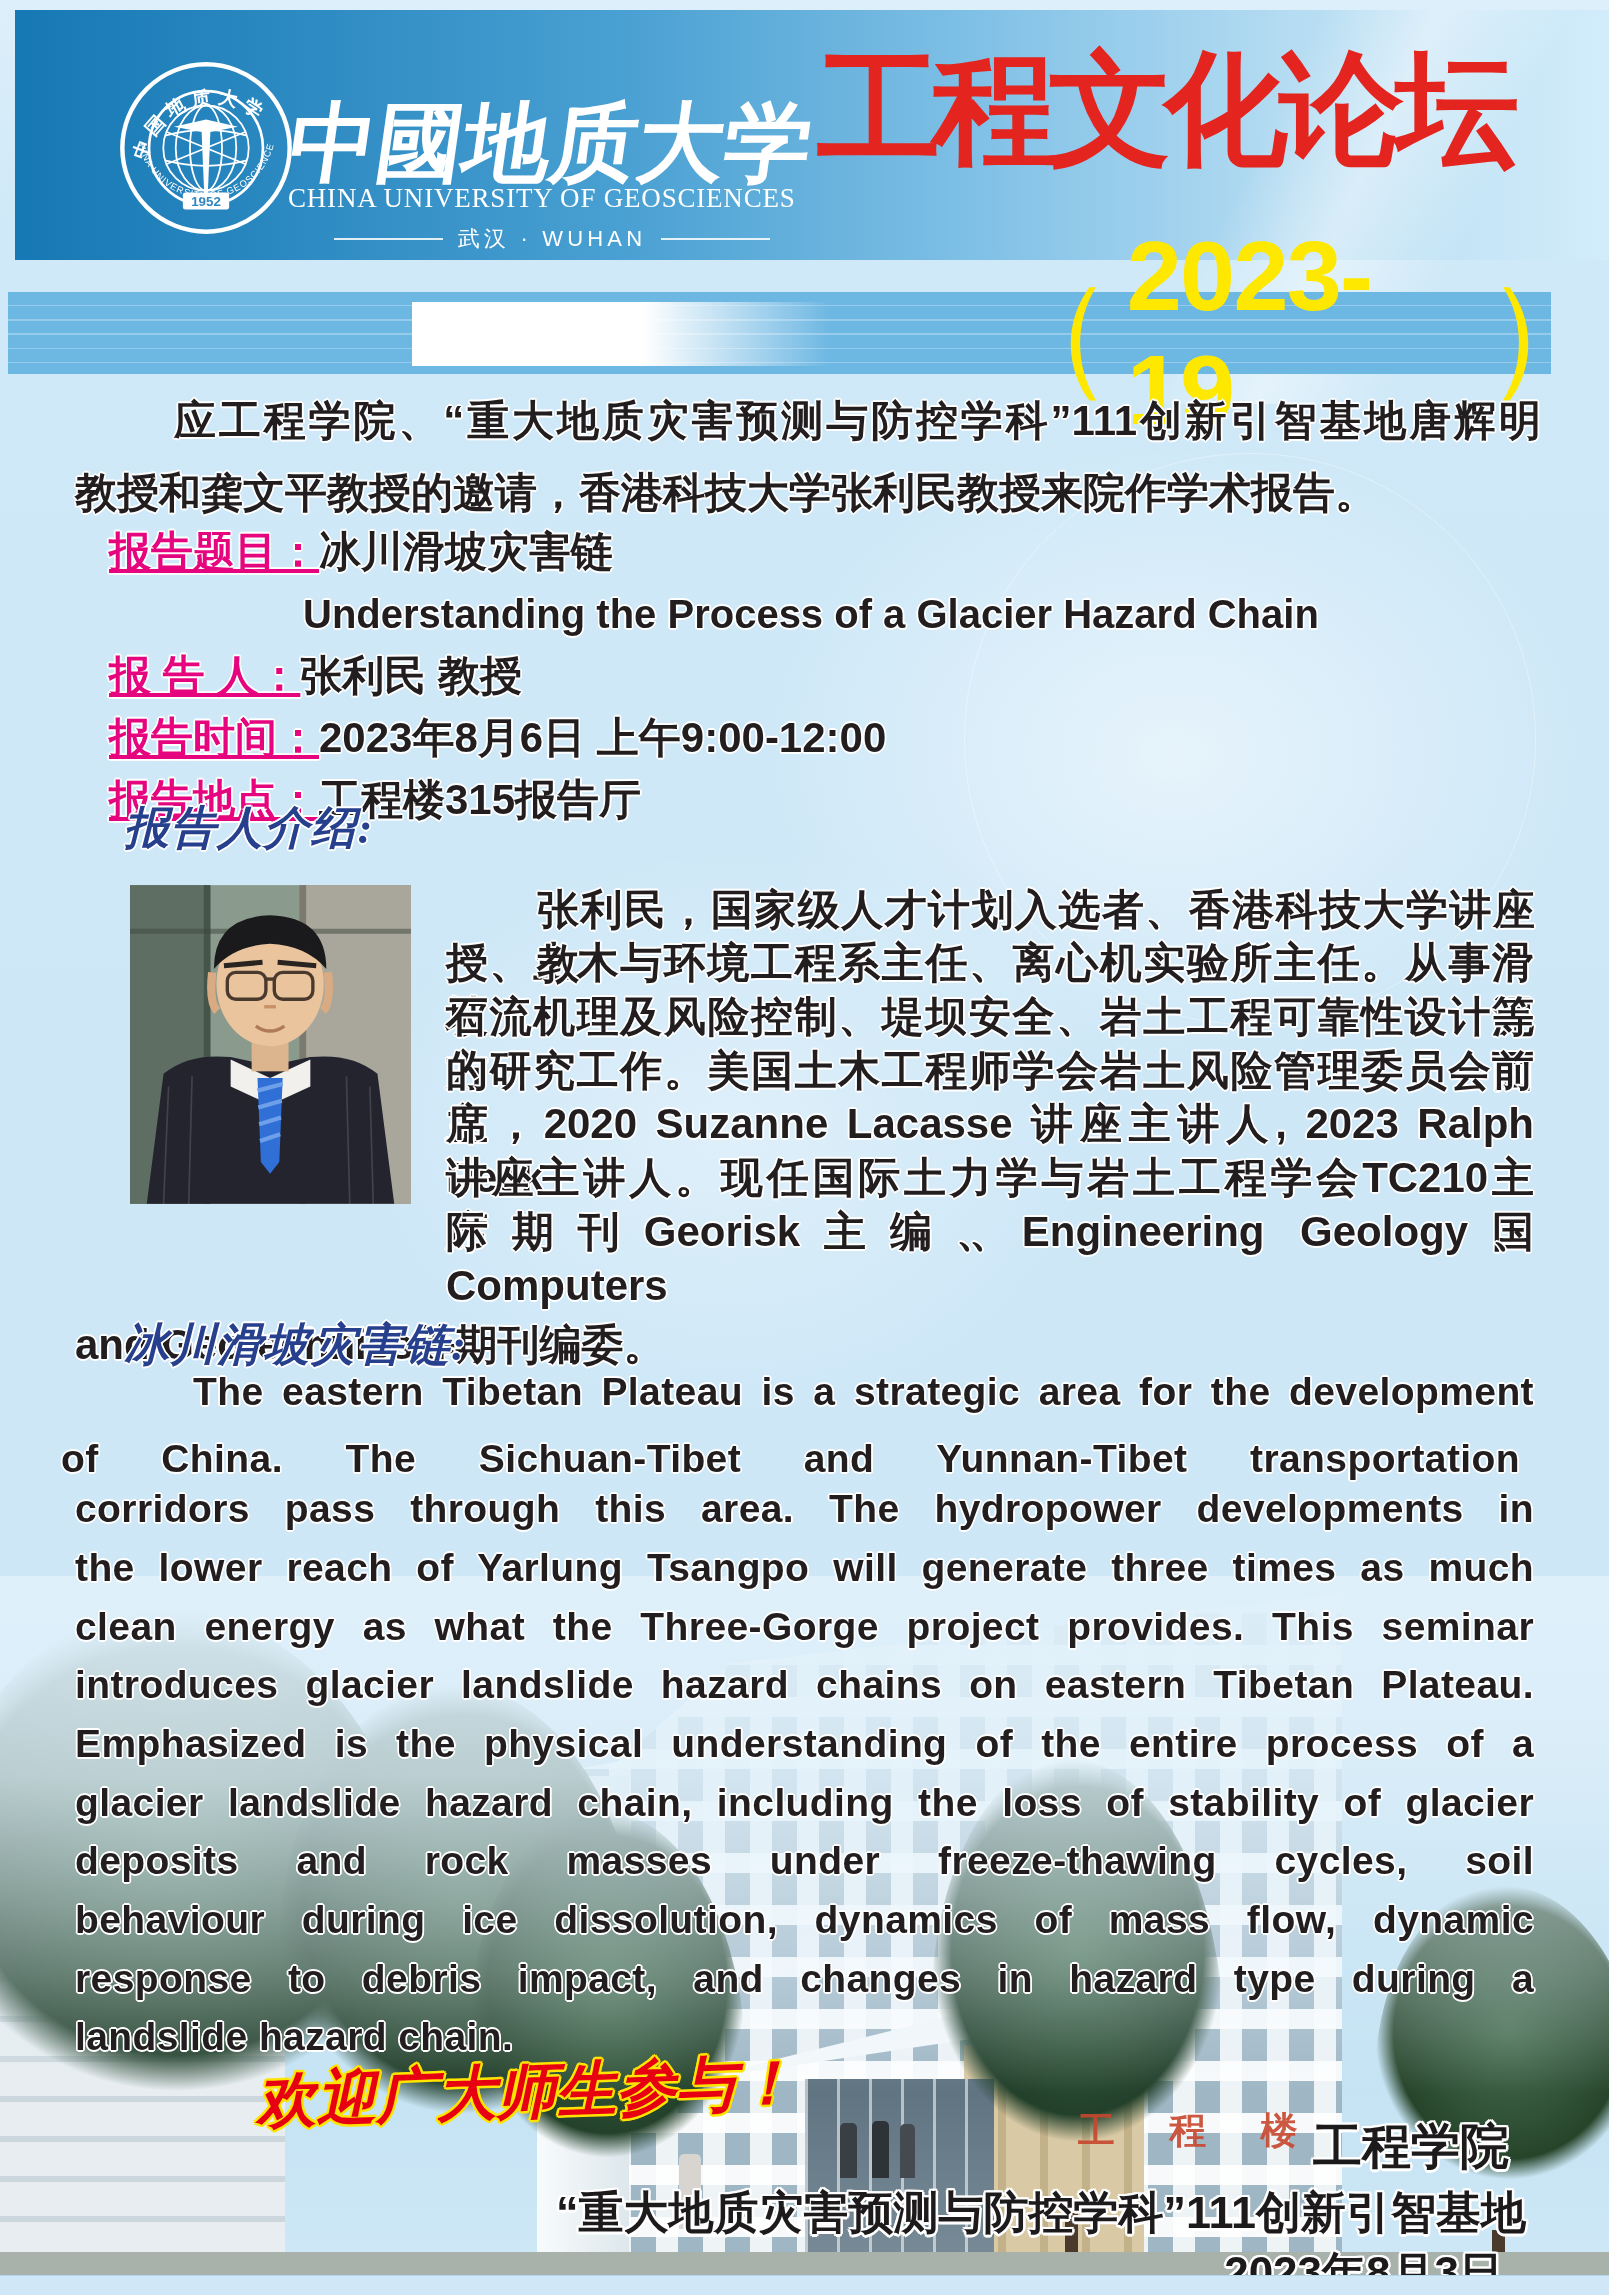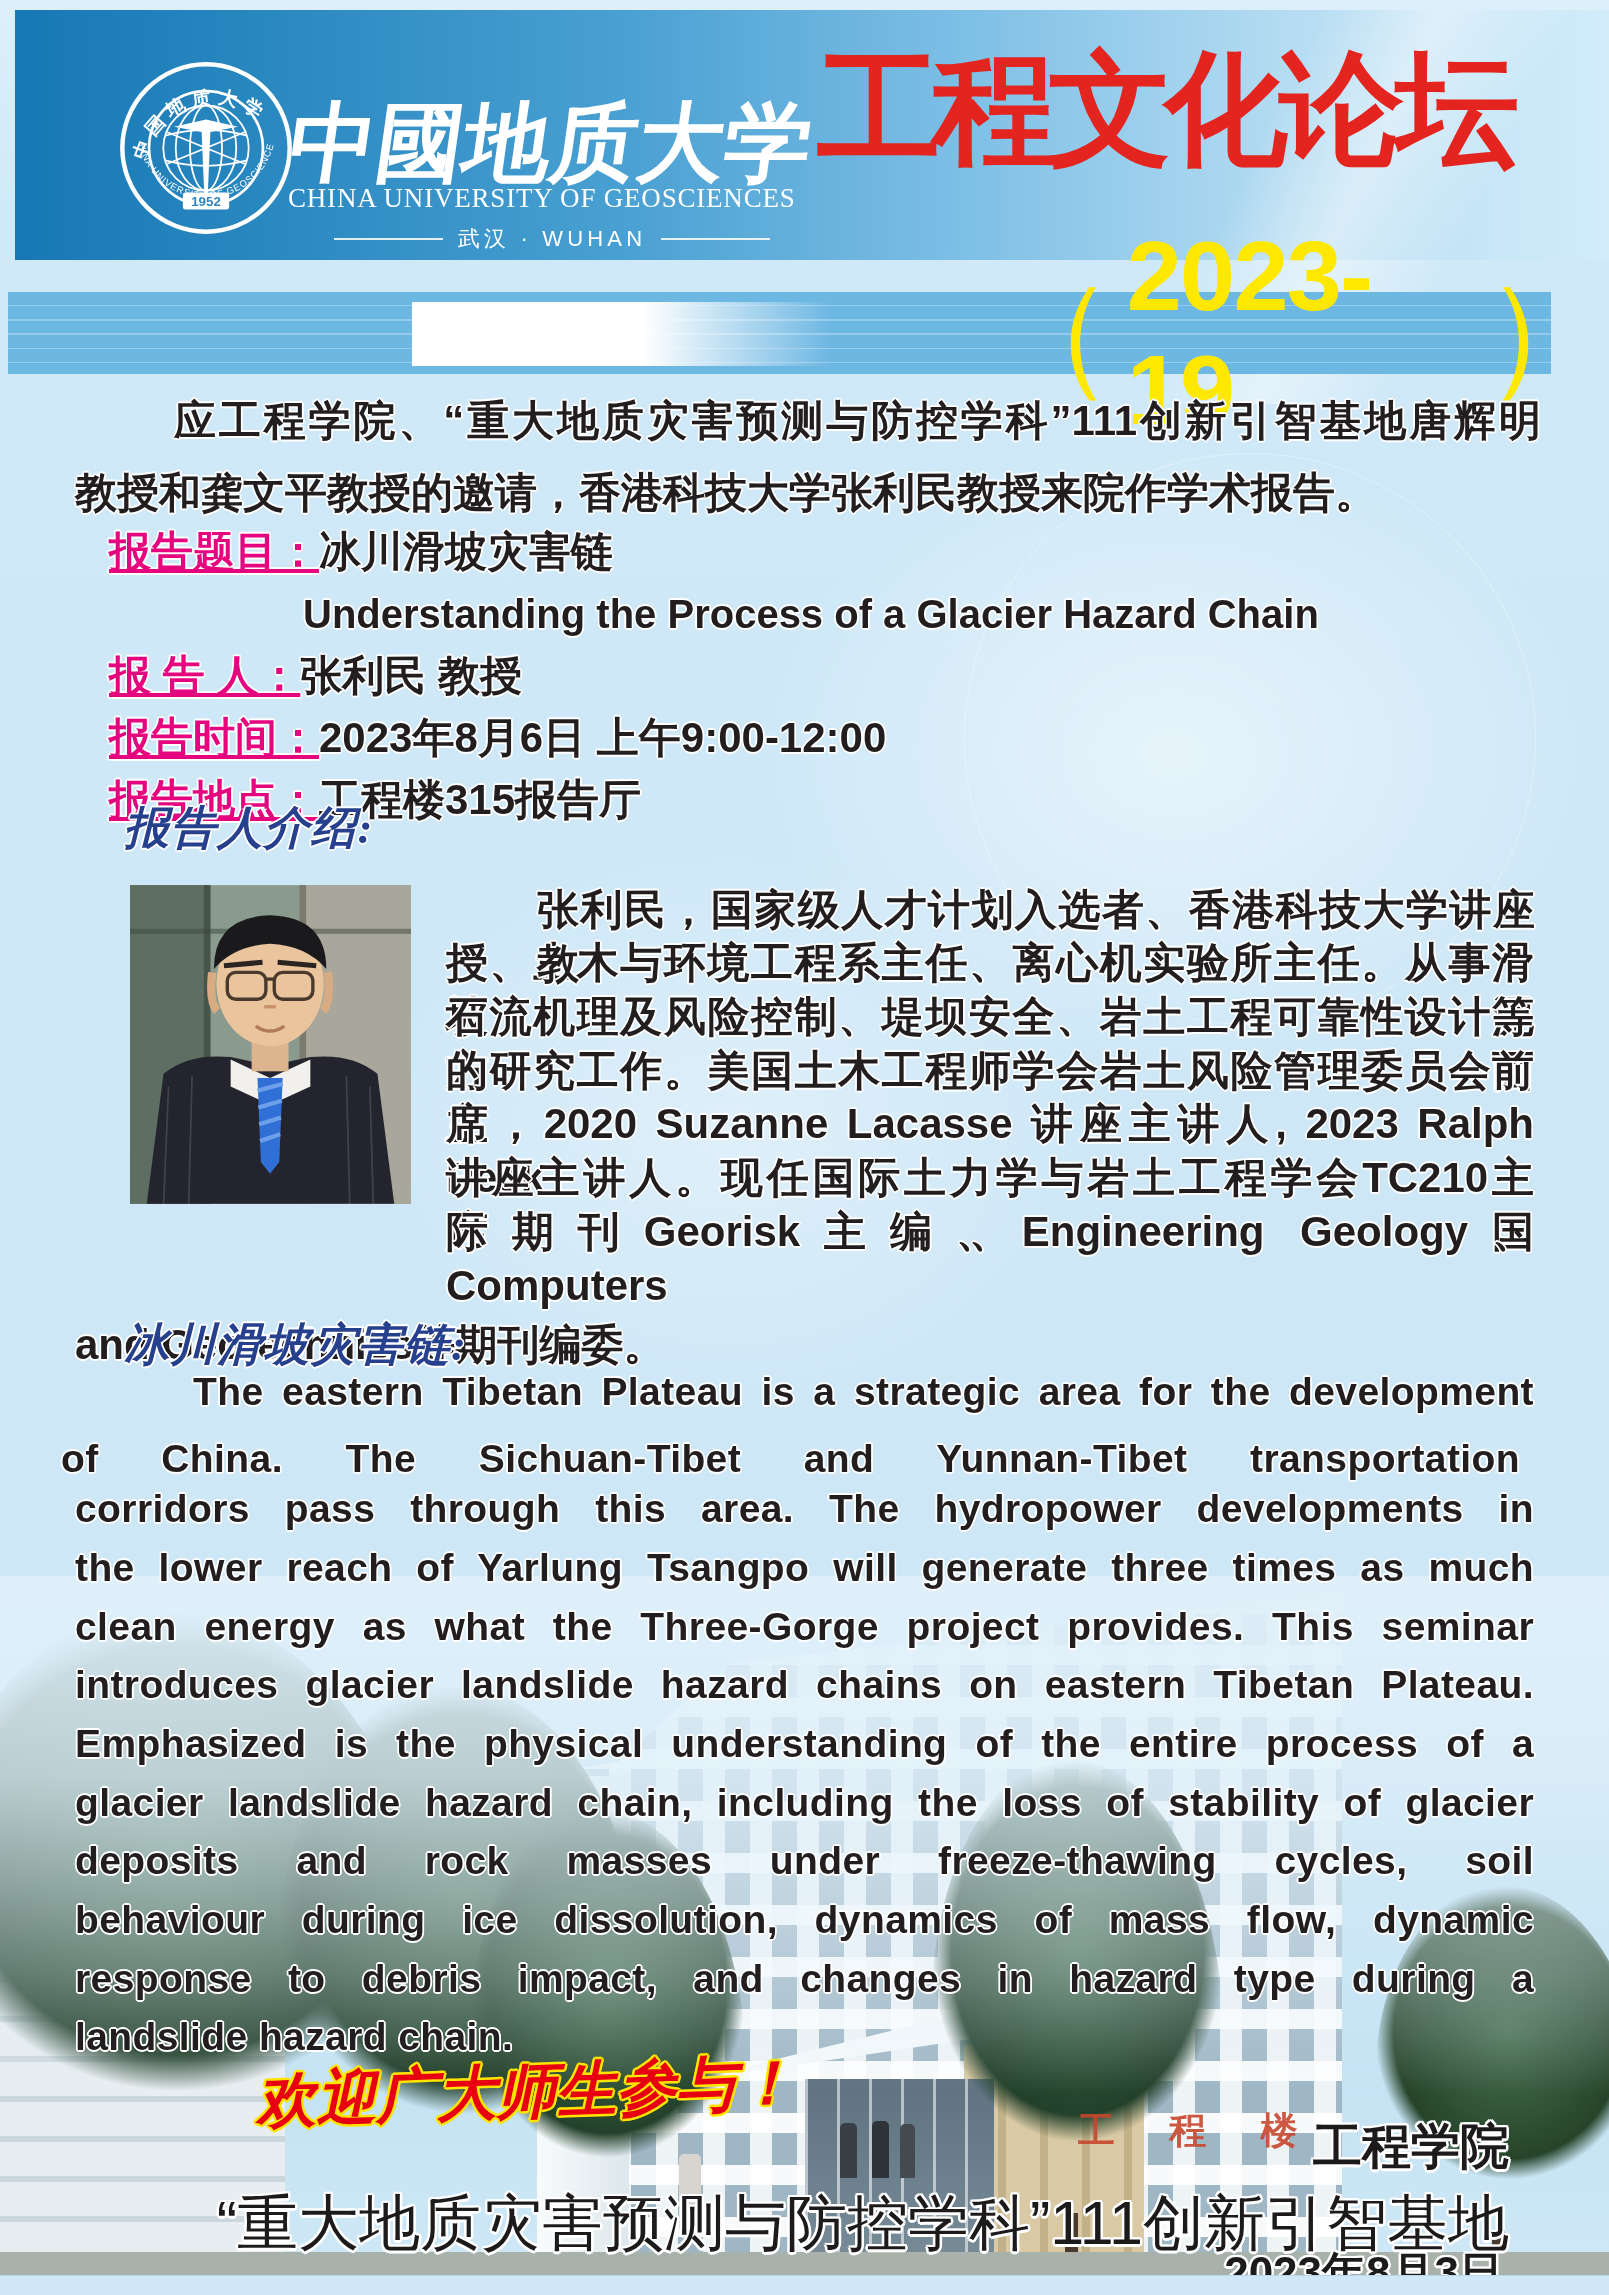--- a/index.html
+++ b/index.html
@@ -144,21 +144,21 @@
   
   .speaker-photo{position:absolute; left:130px; top:885px;}
   
   .welcome{
     position:absolute; left:256px; top:2052px;
     font-family:"Liberation Serif",serif; font-style:italic; font-weight:700;
     font-size:60px; color:#e60012; transform:rotate(-2deg); white-space:nowrap;
     text-shadow:2.5px 0 #ffe400,-2.5px 0 #ffe400,0 2.5px #ffe400,0 -2.5px #ffe400,1.7px 1.7px #ffe400,-1.7px 1.7px #ffe400,1.7px -1.7px #ffe400,-1.7px -1.7px #ffe400;
   }
   .org1{position:absolute; right:101px; top:2114px; font-size:49px; font-weight:bold; color:#1d1a1b; white-space:nowrap;}
-  .org2{position:absolute; right:101px; top:2183px; font-size:61px; font-weight:normal; color:#1d1a1b; white-space:nowrap;}
+  .org2{position:absolute; right:84px; top:2183px; font-size:45px; font-weight:bold; color:#1d1a1b; white-space:nowrap;}
   .fdate{position:absolute; right:107px; top:2244px; font-size:44px; font-weight:bold; color:#1d1a1b; white-space:nowrap;}
   .bottom-strip{position:absolute; left:0; top:2275px; width:1610px; height:20px; background:#cfe7f7; border-top:1.7px solid #b3d7ee;}
 </style>
 </head>
 <body>
 
 <div id="page">
 
   <div class="header-band">
     <div class="sheen"></div>

